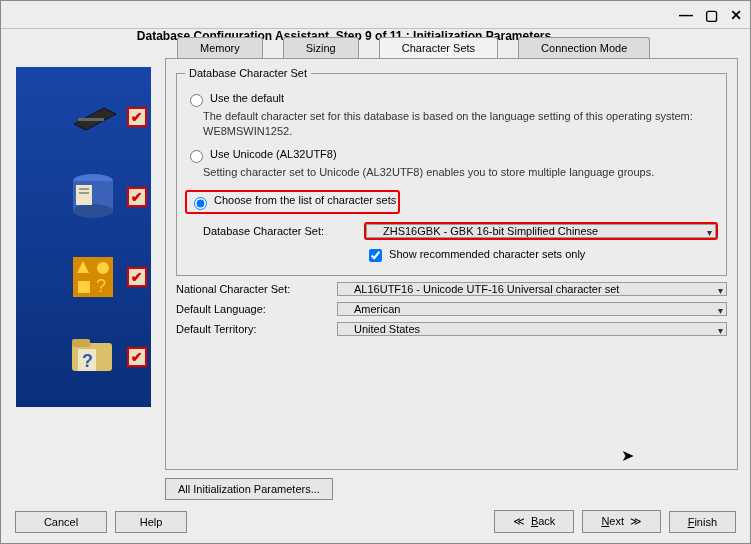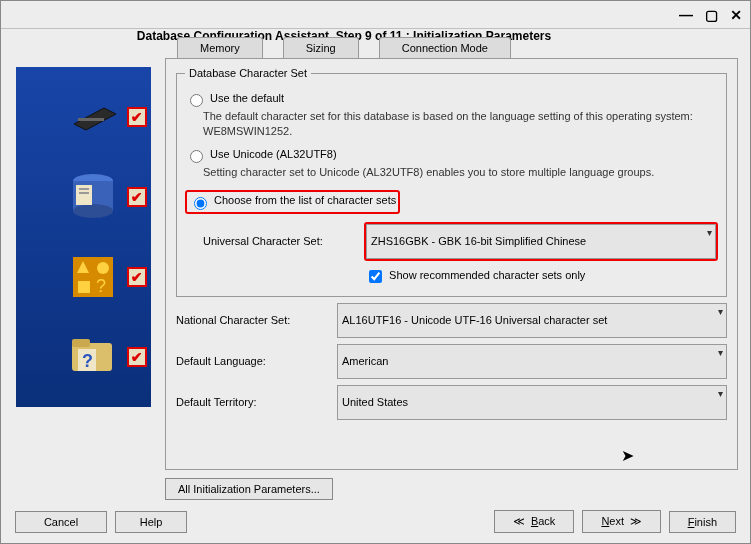--- a/index.html
+++ b/index.html
@@ -86,24 +86,24 @@
   .opt { margin:4px 0 2px 0;}
   .desc { margin:2px 0 8px 18px; color:#333; line-height:1.35;}
   label { font-size:11px; }
   input[type=radio], input[type=checkbox]{ margin-right:4px; vertical-align:middle;}
   .row { display:flex; align-items:center; margin:6px 0; gap:6px;}
   .row .lbl { width:155px;}
   input.sel {
     flex:1;
     background:#e5e5e5;
     border:1px solid #999;
-    padding:3px 18px 3px 4px;
+    padding:3px 18px 3px 16px;
     font-size:11px;
     cursor:default;
-    height:35px;
+    height:14px;
   }
   .sel-wrap { position:relative; flex:1; display:flex;}
   .sel-wrap::after{
     content:"▾"; position:absolute; right:4px; top:3px; font-size:10px; color:#333;
   }
   .hl1 { border:2px solid #e00; border-radius:3px; padding:2px 2px; margin:2px 0;}
   .hl2 { border:2px solid #e00; border-radius:3px;}
   .btn {
     background:#e6e6e6;
     border:1px solid #888;
@@ -190,20 +190,21 @@
           </span>
           <span class="chk">✔</span>
         </div>
       </div>
     </div>
 
     <div class="main">
       <div class="tabs">
         <div class="tab">Memory</div>
         <div class="tab">Sizing</div>
+        <div class="tab active">Character Sets</div>
         <div class="tab">Connection Mode</div>
       </div>
 
       <div class="panel">
         <fieldset>
           <legend>Database Character Set</legend>
 
           <div class="opt">
             <label>
               <input type="radio" name="cs" style="">
@@ -221,21 +222,21 @@
           <div class="desc">Setting character set to Unicode (AL32UTF8) enables you to store multiple language groups.</div>
 
           <div class="hl1" style="display:inline-block;">
             <label>
               <input type="radio" name="cs" checked="" style="">
               <span>Choose from the list of character sets</span>
             </label>
           </div>
 
           <div class="row" style="margin-left:18px;">
-            <span class="lbl">Universal Character Set:</span>
+            <span class="lbl">Database Character Set:</span>
             <div class="sel-wrap hl2">
               <input class="sel" readonly="" value="ZHS16GBK - GBK 16-bit Simplified Chinese" style="">
             </div>
           </div>
 
           <div class="row" style="margin-left:180px;">
             <label>
               <input type="checkbox" checked="" style="">
               <span>Show recommended character sets only</span>
             </label>

